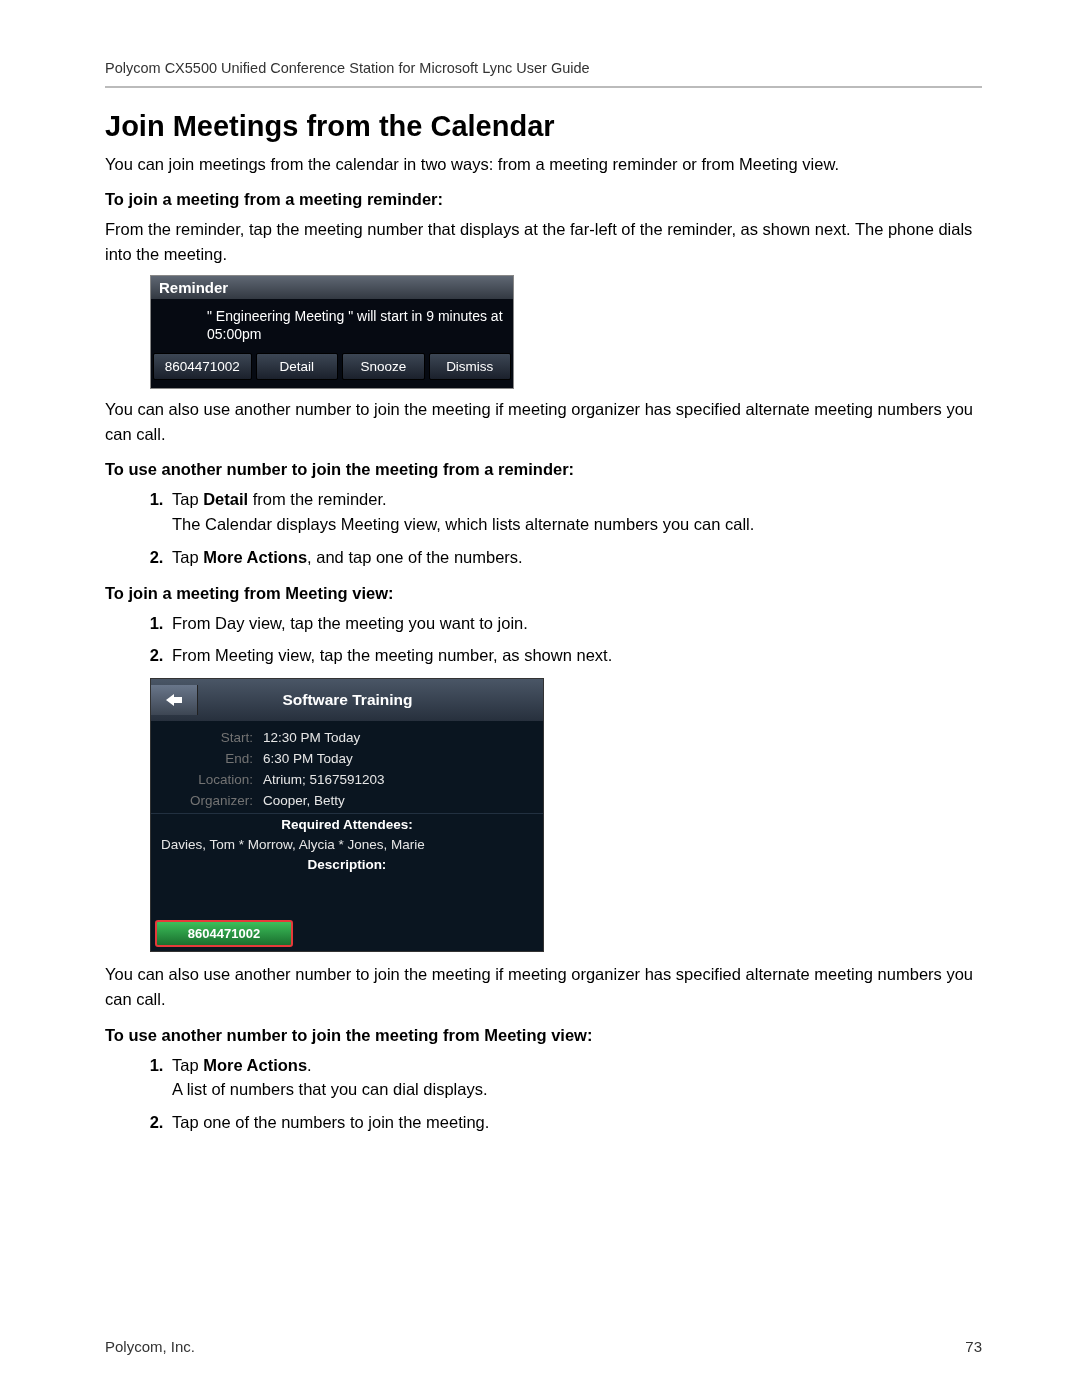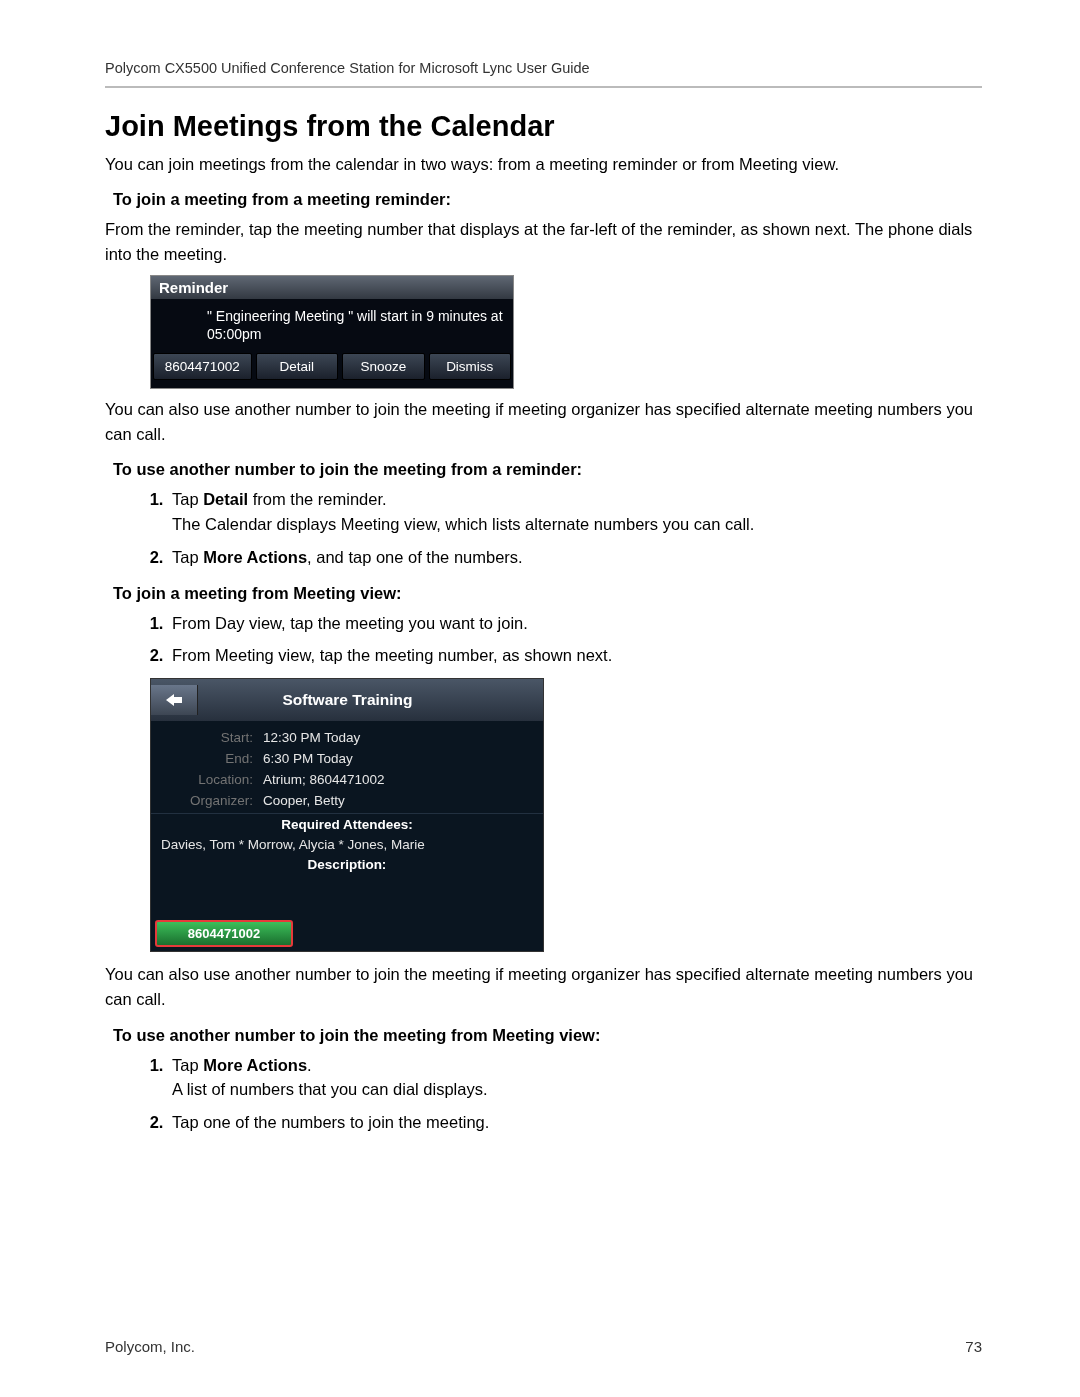--- a/index.html
+++ b/index.html
@@ -34,21 +34,21 @@
     color: #000;
   }
   p.intro {
     font-size: 16.5px;
     margin: 8px 0 14px 0;
     line-height: 1.4;
   }
   .subhead {
     font-size: 16.5px;
     font-weight: bold;
-    margin: 14px 0 8px 8px;
+    margin: 14px 0 8px 0;
   }
   .indent {
     margin-left: 45px;
   }
   .body-text {
     font-size: 16.5px;
     line-height: 1.5;
     margin: 4px 0;
   }
   ol {
@@ -255,21 +255,21 @@
       <div class="detail-row">
         <div class="detail-label">Start:</div>
         <div class="detail-val">12:30 PM Today</div>
       </div>
       <div class="detail-row">
         <div class="detail-label">End:</div>
         <div class="detail-val">6:30 PM Today</div>
       </div>
       <div class="detail-row">
         <div class="detail-label">Location:</div>
-        <div class="detail-val">Atrium; 8604471002</div>
+        <div class="detail-val">Atrium; 5167591203</div>
       </div>
       <div class="detail-row">
         <div class="detail-label">Organizer:</div>
         <div class="detail-val">Cooper, Betty</div>
       </div>
     </div>
     <div class="section-label">Required Attendees:</div>
     <div class="attendees">Davies, Tom * Morrow, Alycia * Jones, Marie</div>
     <div class="section-label" style="border-top:none;">Description:</div>
     <div class="desc-block"></div>

